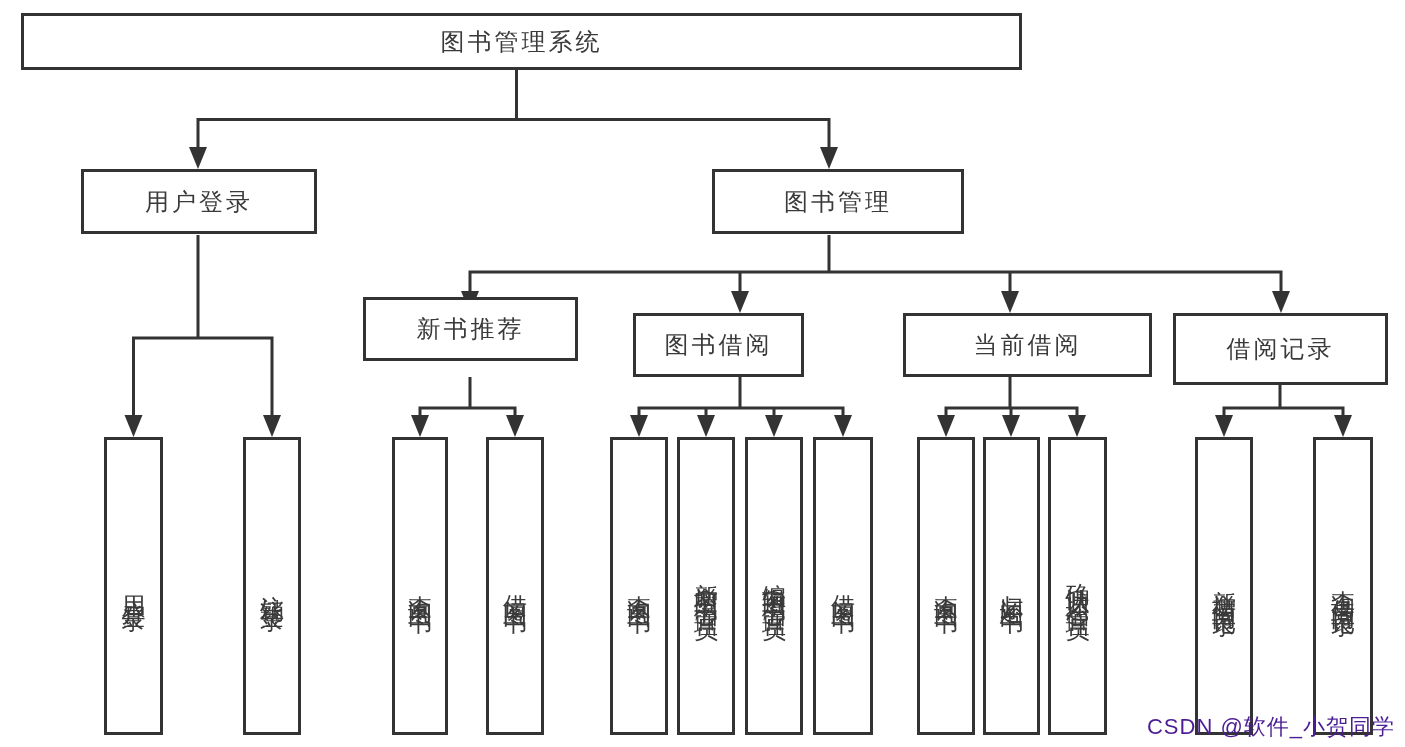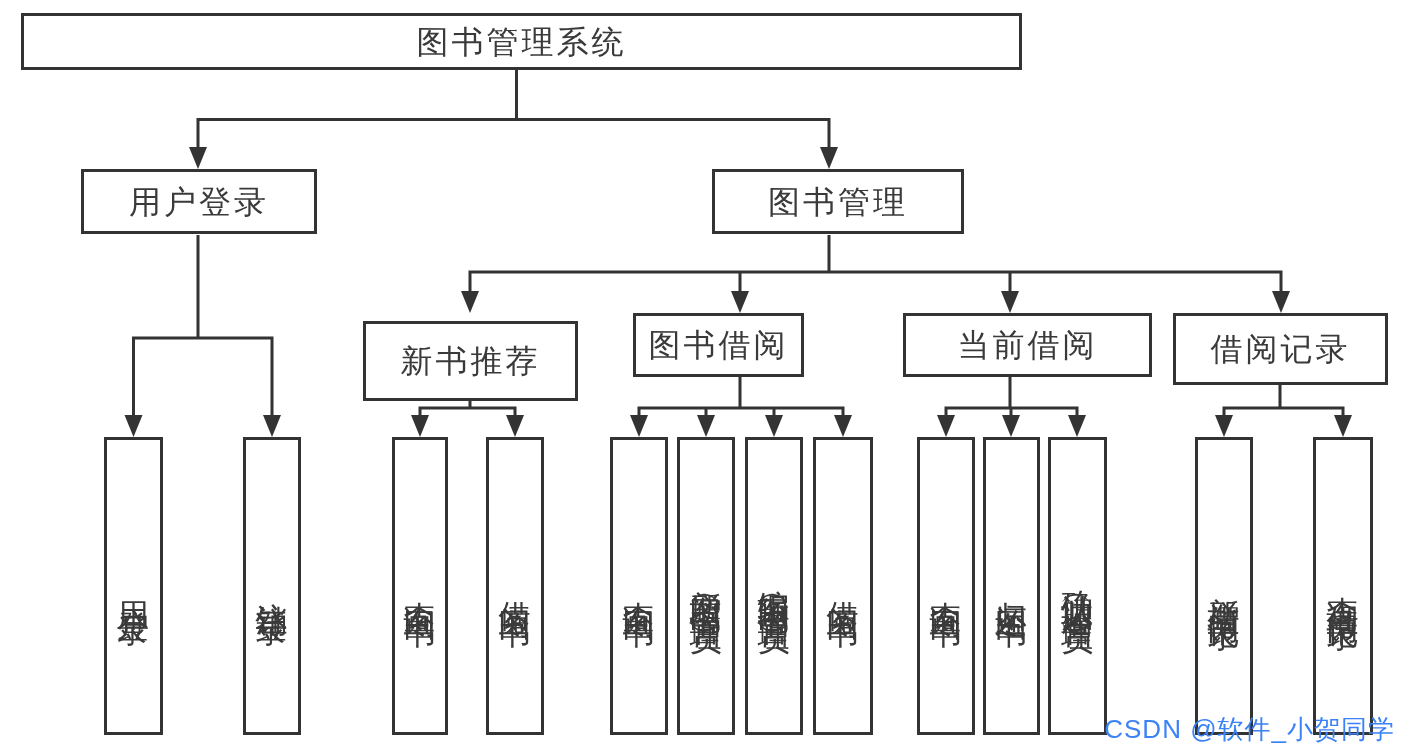--- a/index.html
+++ b/index.html
@@ -13,36 +13,36 @@
   #connectors{position:absolute;left:0;top:0;width:1405px;height:747px;}
   .node{
     position:absolute;
     box-sizing:border-box;
     border:3px solid #333333;
     background:#ffffff;
     color:#3a3a3a;
     display:flex;
     align-items:center;
     justify-content:center;
-    font-size:32px;
+    font-size:24px;
     line-height:1;
   }
   .node.h span{letter-spacing:3px;white-space:nowrap;}
   .node.v span{
     writing-mode:vertical-rl;
     text-orientation:mixed;
     letter-spacing:5px;
     white-space:nowrap;
   }
   #watermark{
     position:absolute;
     top:712px;right:10px;
-    font-size:26px;
+    font-size:22px;
     letter-spacing:1px;
-    color:#3b82f6;
+    color:#4c1d95;
     z-index:5;
     white-space:nowrap;
   }
 </style>
 </head>
 <body>
 
 <div id="stage">
 
   <svg id="connectors" viewBox="0 0 1405 747" xmlns="http://www.w3.org/2000/svg">
@@ -89,21 +89,21 @@
     <span>图书管理系统</span>
   </div>
 
   <div class="node h" style="left:81px;top:169px;width:236px;height:65px">
     <span>用户登录</span>
   </div>
   <div class="node h" style="left:712px;top:169px;width:252px;height:65px">
     <span>图书管理</span>
   </div>
 
-  <div class="node h" style="left:363px;top:321px;width:215px;height:80px">
+  <div class="node h" style="left:363px;top:297px;width:215px;height:64px">
     <span>新书推荐</span>
   </div>
   <div class="node h" style="left:633px;top:313px;width:171px;height:64px">
     <span>图书借阅</span>
   </div>
   <div class="node h" style="left:903px;top:313px;width:249px;height:64px">
     <span>当前借阅</span>
   </div>
   <div class="node h" style="left:1173px;top:313px;width:215px;height:72px">
     <span>借阅记录</span>

